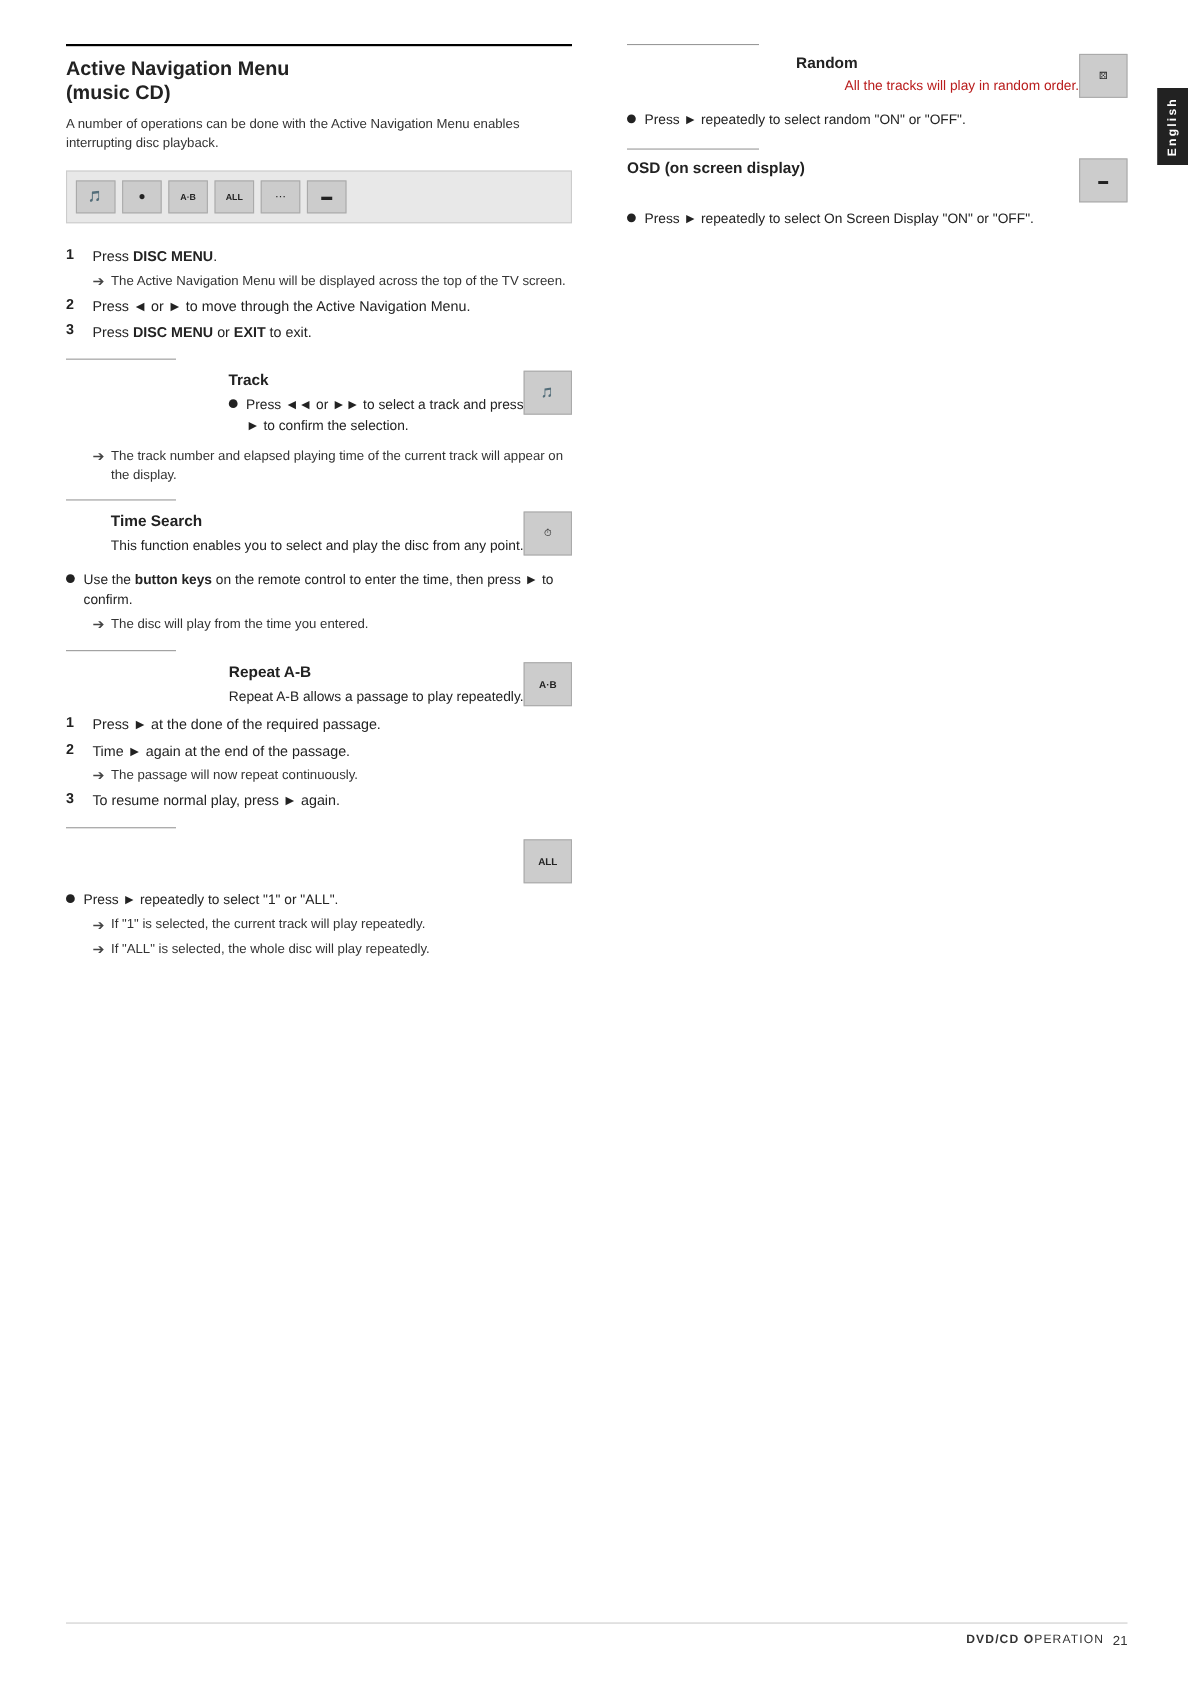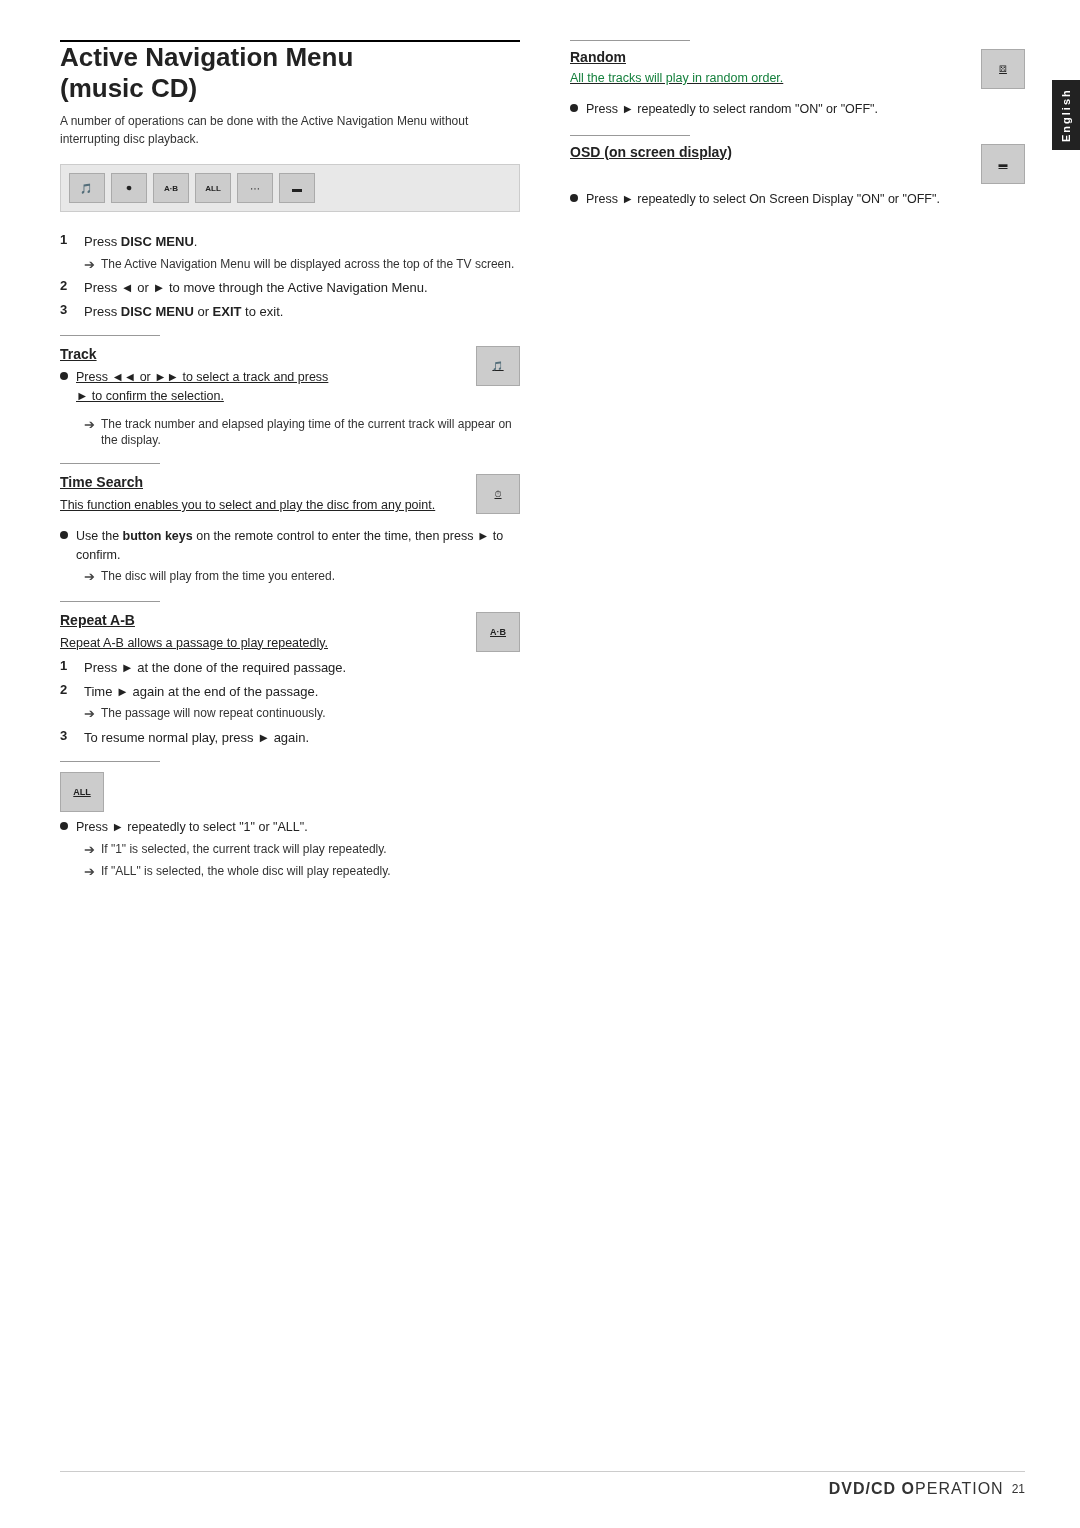--- a/index.html
+++ b/index.html
@@ -47,25 +47,26 @@
       max-width: 460px;
     }
 
     .right-column {
       flex: 1;
       padding-left: 20px;
     }
 
     
     .page-title {
-      font-size: 26px;
+      font-size: 18px;
       font-weight: bold;
       line-height: 1.2;
       margin-bottom: 8px;
       border-top: 2px solid #000;
+      padding-top: 10px;
     }
 
     .page-subtitle {
       font-size: 12px;
       line-height: 1.5;
       margin-bottom: 16px;
       color: #333;
     }
 
     
@@ -146,24 +147,23 @@
     
     .section-title {
       font-size: 14px;
       font-weight: bold;
       margin-bottom: 6px;
     }
 
     
     .section-header-row {
       display: flex;
-      justify-content: space-between;
+      justify-content: flex-end;
       align-items: flex-start;
       margin-bottom: 6px;
-      text-decoration: underline;
     }
 
     .section-icon {
       width: 44px;
       height: 40px;
       background: #ccc;
       border: 1px solid #aaa;
       display: flex;
       align-items: center;
       justify-content: center;
@@ -203,21 +203,21 @@
       display: flex;
       justify-content: flex-end;
       align-items: center;
       border-top: 1px solid #ccc;
       padding-top: 8px;
       font-size: 12px;
       color: #333;
     }
 
     .footer-text {
-      font-size: 16px;
+      font-size: 11px;
       font-weight: bold;
       letter-spacing: 1px;
       text-transform: uppercase;
     }
 
     .footer-page {
       font-size: 12px;
       margin-left: 8px;
     }
 
@@ -228,22 +228,23 @@
 
     .right-section-title {
       font-size: 14px;
       font-weight: bold;
       margin-bottom: 4px;
     }
 
     .right-section-text {
       font-size: 12.5px;
       line-height: 1.5;
-      color: #15803d;
+      color: #b91c1c;
       margin-bottom: 6px;
+      margin-left: 44px;
     }
 
     .right-divider {
       border: none;
       border-top: 1px solid #999;
       margin: 0 0 8px 0;
       width: 120px;
     }
 
     .right-icon {
@@ -267,21 +268,21 @@
 
 <div class="main-content">
 
   <div class="left-column">
 
     <div class="page-title">
       <span>Active Navigation Menu</span><br>
       <span>(music CD)</span>
     </div>
 
-    <div class="page-subtitle">A number of operations can be done with the Active Navigation Menu without interrupting disc playback.</div>
+    <div class="page-subtitle">A number of operations can be done with the Active Navigation Menu enables interrupting disc playback.</div>
 
     <div class="icon-strip">
 
       <div class="icon-box">🎵</div>
       <div class="icon-box">⏺</div>
       <div class="icon-box" style="font-size:8px; font-weight:bold;">A·B</div>
       <div class="icon-box" style="font-size:8px; font-weight:bold;">ALL</div>
       <div class="icon-box">⋯</div>
       <div class="icon-box">▬</div>
     </div>

